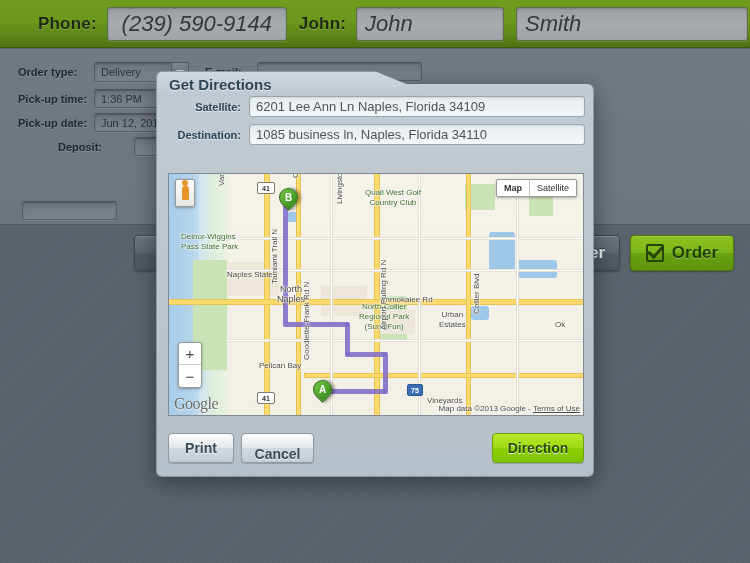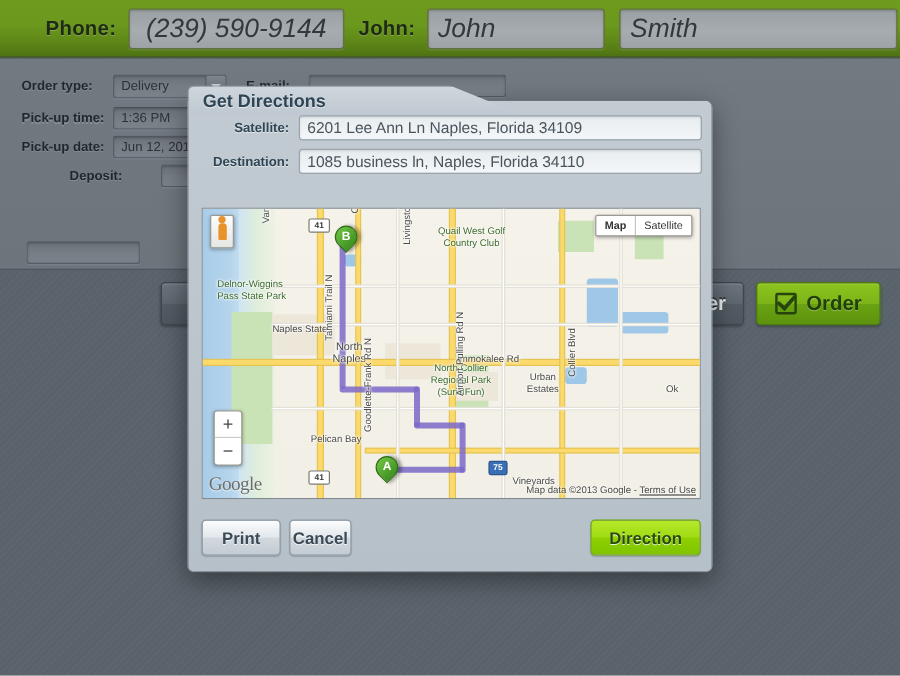--- a/index.html
+++ b/index.html
@@ -450,21 +450,21 @@
       </div>
       <div class="glogo">Google</div>
       <div class="attrib">
         <span>Map data ©2013 Google - </span><u>Terms of Use</u>
       </div>
     </div>
 
     <div class="mbtn" style="left:11px; top:349px; width:66px;">
       <span>Print</span>
     </div>
-    <div class="mbtn" style="left:84px; top:349px; width:52px;">
+    <div class="mbtn" style="left:84px; top:349px; width:73px;align-items:flex-end;">
       <span>Cancel</span>
     </div>
     <div class="mbtn green" style="left:335px; top:349px; width:92px;">
       <span>Direction</span>
     </div>
   </div>
 
 </div>
 
 </body></html>

